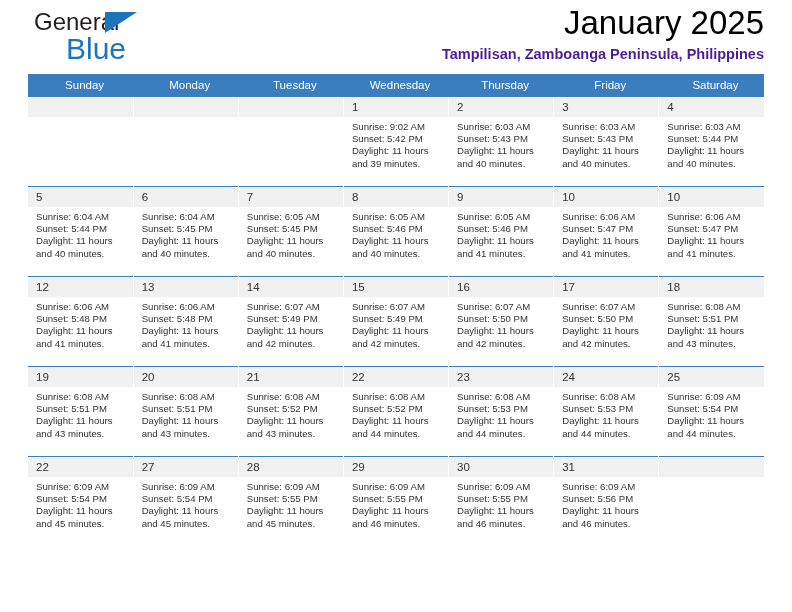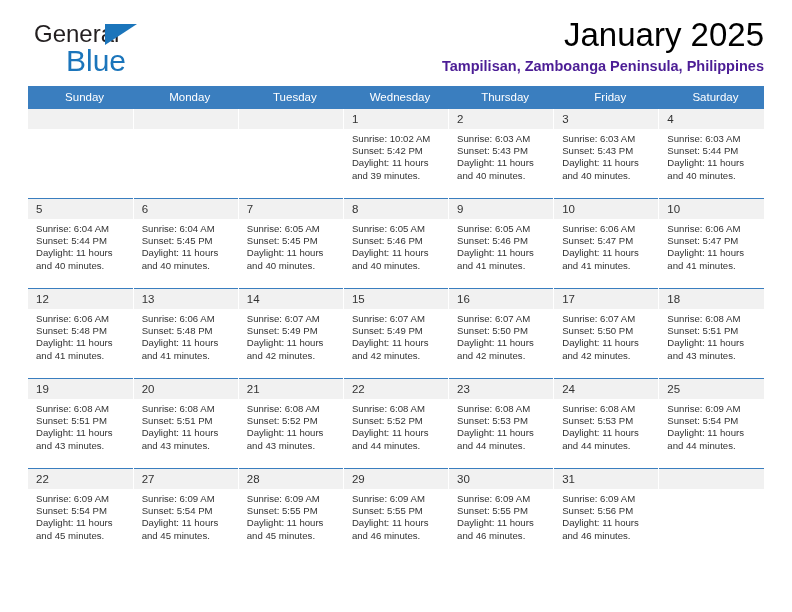--- a/index.html
+++ b/index.html
@@ -12,21 +12,21 @@
     height: 612px;
     font-family: "Liberation Sans", sans-serif;
     color: #000000;
     overflow: hidden;
   }
   .page {
     position: relative;
     width: 792px;
     height: 612px;
     box-sizing: border-box;
-    padding: 12px 28px;
+    padding: 0 28px;
   }
 
   
   .header {
     position: relative;
     height: 74px;
   }
   .logo {
     position: absolute;
     left: 6px;
@@ -170,21 +170,21 @@
           </td>
           <td>
             <div class="cell-inner empty">
               <div class="date-band"></div>
             </div>
           </td>
           <td>
             <div class="cell-inner">
               <div class="date-band">1</div>
               <div class="cell-body">
-                <div>Sunrise: 10:02 AM</div>
+                <div>Sunrise: 9:02 AM</div>
                 <div>Sunset: 5:42 PM</div>
                 <div>Daylight: 11 hours</div>
                 <div>and 39 minutes.</div>
               </div>
             </div>
           </td>
           <td>
             <div class="cell-inner">
               <div class="date-band">2</div>
               <div class="cell-body">

